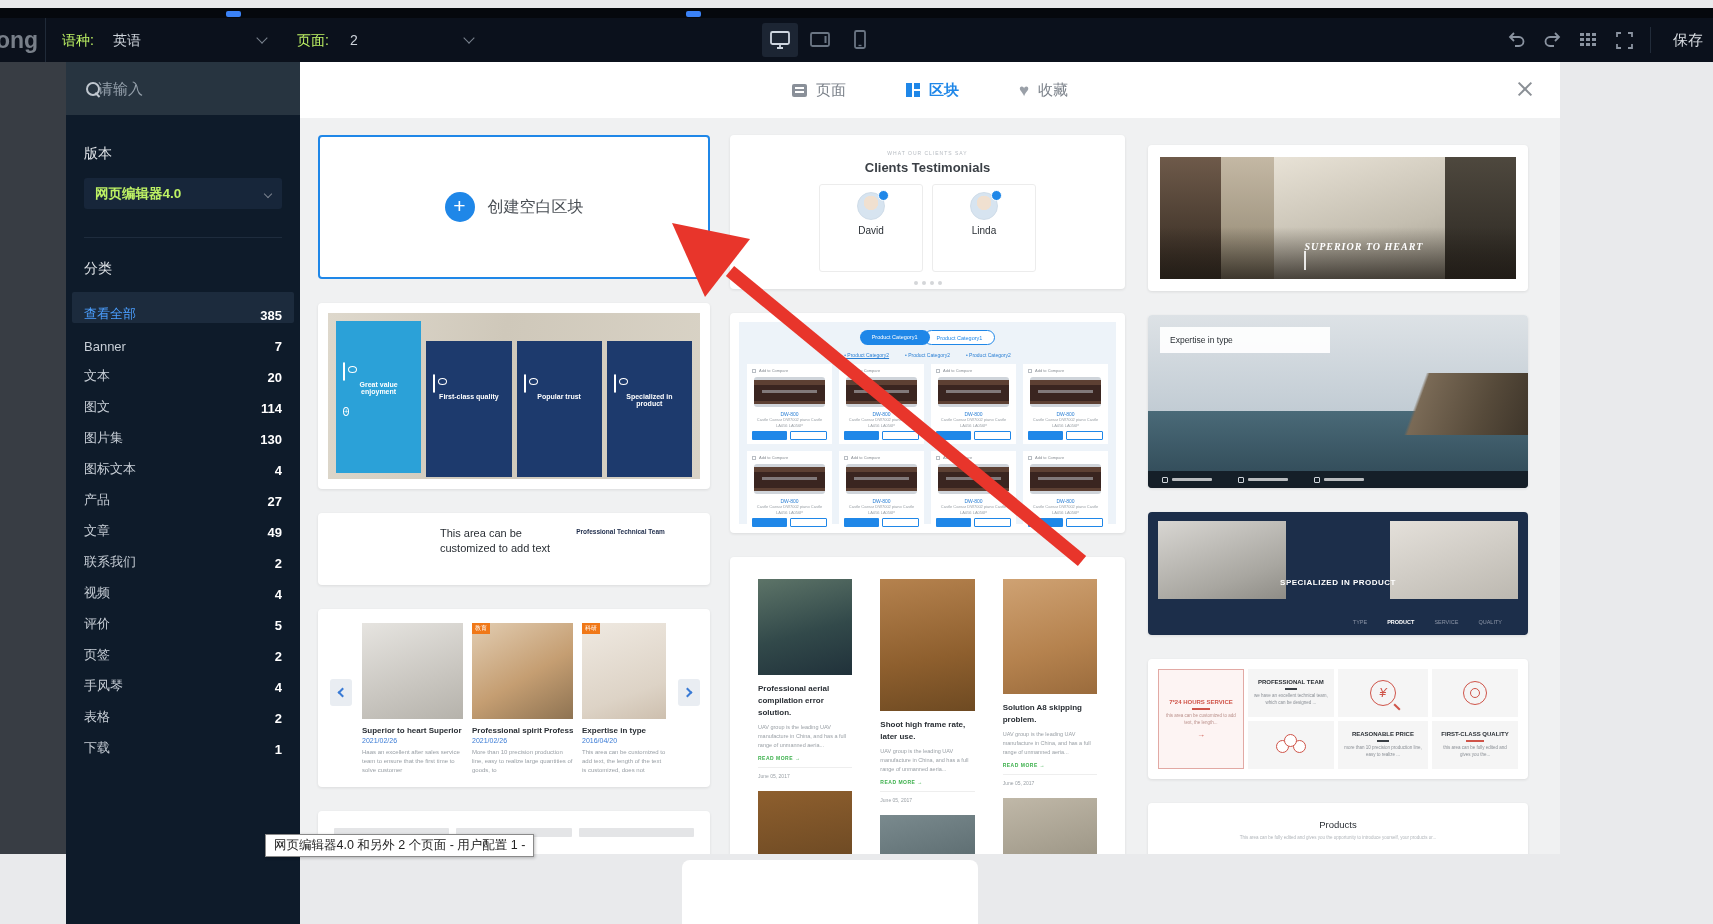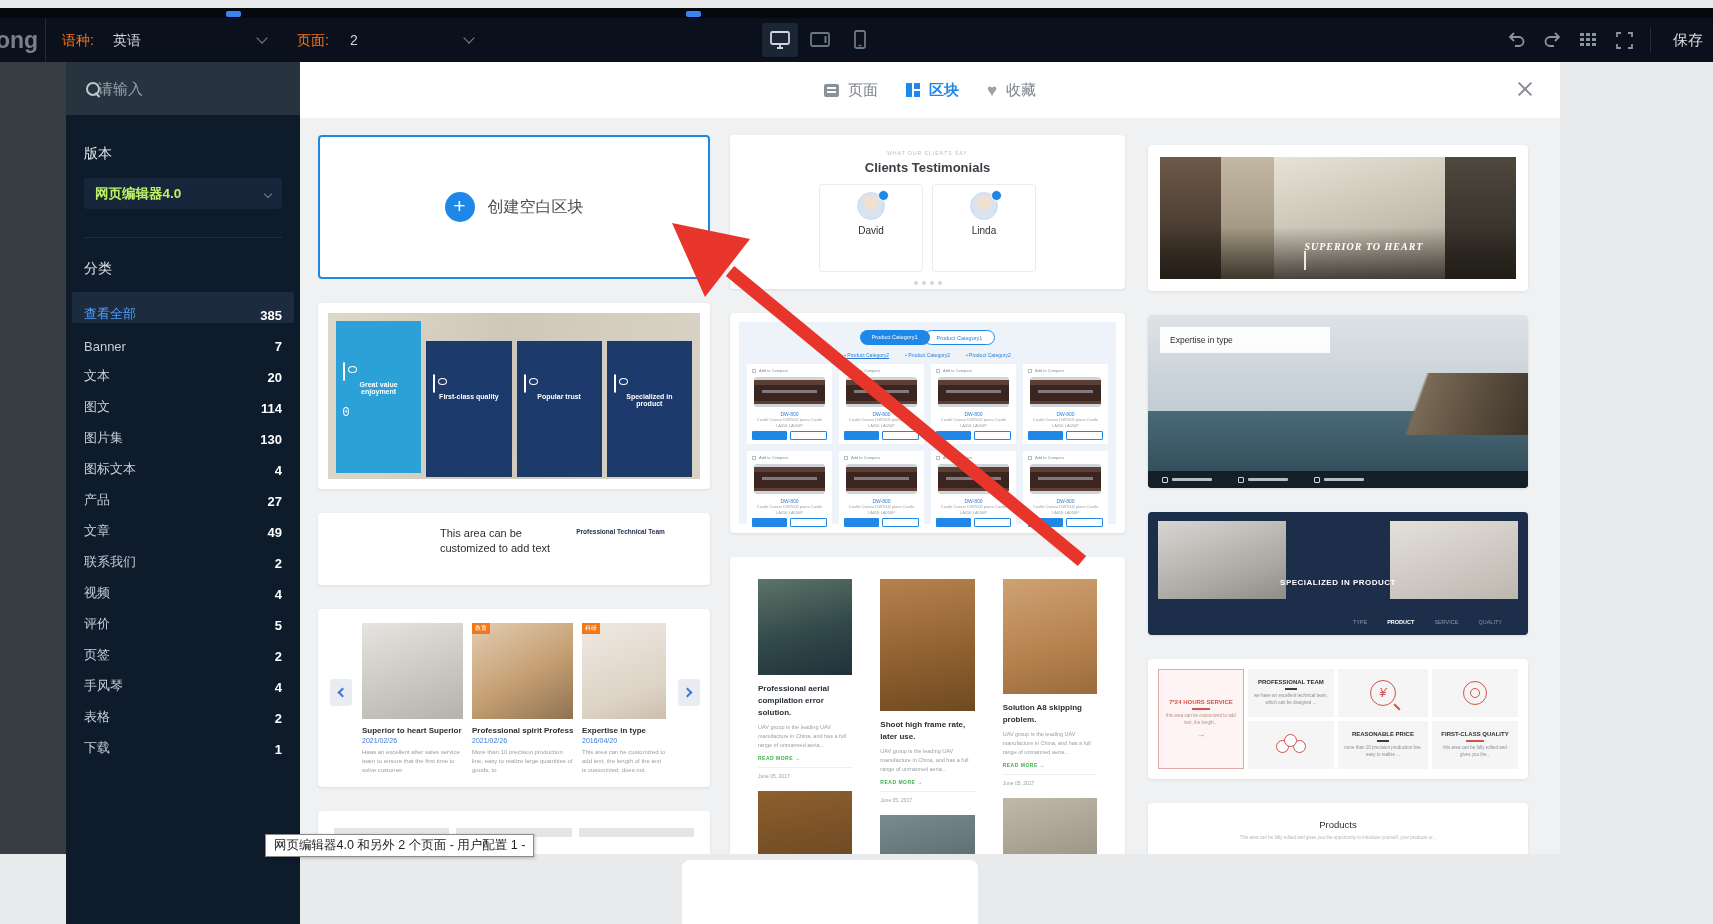--- a/index.html
+++ b/index.html
@@ -8,21 +8,21 @@
   .screen { position:relative; width:1713px; height:924px; overflow:hidden; background:#e9eaec;margin-top:8px; }
 
   
   .chrome-top { position:absolute; left:0; top:0; width:1713px; height:10px; background:#05080d; }
   .tab-hint { position:absolute; top:3px; width:15px; height:6px; border-radius:2px; background:#3b82f6; }
 
   
   .toolbar { position:absolute; left:0; top:10px; width:1713px; height:44px; background:#0b111c; color:#c6ccd4; }
   .logo { position:absolute; left:-4px; top:0; line-height:44px; font-size:23px; font-weight:bold; color:#787f89; }
   .tb-sep { position:absolute; top:0; width:1px; height:44px; background:#202a38; }
-  .tb-label { position:absolute; top:0; line-height:44px; font-size:14px; color:#f97316; }
+  .tb-label { position:absolute; top:0; line-height:44px; font-size:14px; color:#bef264; }
   .tb-value { color:#cdd3da; }
   .chev { display:inline-block; width:8px; height:8px; border-right:1.5px solid #7a828e; border-bottom:1.5px solid #7a828e; transform:rotate(45deg); }
   .tb-chev { position:absolute; top:16px; }
   .devices { position:absolute; left:762px; top:5px; display:flex; gap:4px; }
   .dev-btn { width:36px; height:34px; display:flex; align-items:center; justify-content:center; border-radius:3px; }
   .dev-btn.active { background:#1c2533; }
   .tb-right { position:absolute; right:10px; top:0; height:44px; display:flex; align-items:center; gap:16px; }
   .tb-icon { width:20px; height:20px; display:flex; align-items:center; justify-content:center; }
   .save-btn { font-size:15px; color:#d9dde2; padding-left:6px; }
   .vsep2 { width:1px; height:26px; background:#222c3a; }
@@ -46,21 +46,21 @@
   .version-select .chev { width:6px; height:6px; }
   .side-div { margin-top:28px; border-top:1px solid #1e2c3d; }
   .cat-list { margin-top:14px; }
   .cat-item { height:31px; display:flex; align-items:flex-end; justify-content:space-between; padding:0 12px; margin:0 -12px; font-size:13px; color:#c7ced6; }
   .cat-item .cnt { color:#ffffff; font-weight:bold; }
   .cat-item.active { background:#1c2b3d; border-radius:2px; }
   .cat-item.active .lbl { color:#4b9fff; }
 
   
   .main { position:absolute; left:300px; top:54px; width:1260px; height:792px; background:#ffffff; }
-  .main-header { position:relative; height:56px; background:#fff; display:flex; align-items:center; justify-content:center; gap:28px; }
+  .main-header { position:relative; height:56px; background:#fff; display:flex; align-items:center; justify-content:center; gap:60px; }
   .tab { display:flex; align-items:center; gap:9px; font-size:15px; color:#7a8089; cursor:pointer; }
   .tab.active { color:#1f87e8; font-weight:bold; }
   .pg-ico { width:15px; height:13px; background:#8a9099; border-radius:2px; position:relative; }
   .pg-ico::after { content:""; position:absolute; left:3px; top:3px; width:9px; height:2px; background:#fff; box-shadow:0 4px 0 #fff; }
   .blk-ico { width:14px; height:14px; position:relative; }
   .blk-ico i { position:absolute; background:#1f87e8; }
   .blk-ico .a { left:0; top:0; width:6px; height:14px; }
   .blk-ico .b { left:8px; top:0; width:6px; height:6px; }
   .blk-ico .c { left:8px; top:8px; width:6px; height:6px; }
   .heart { font-size:17px; color:#9aa0a8; line-height:1; }

